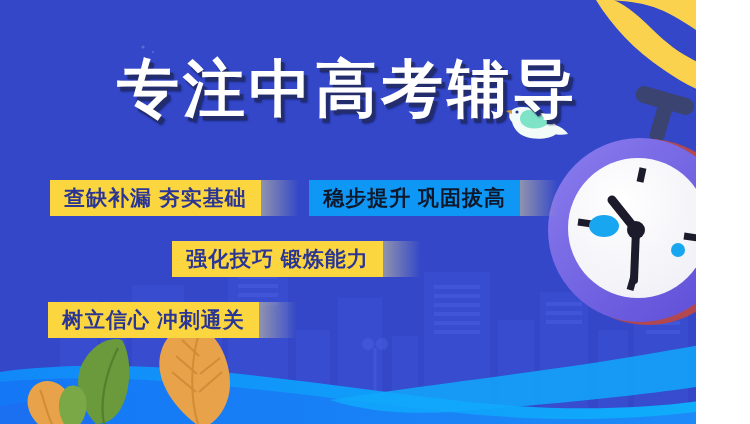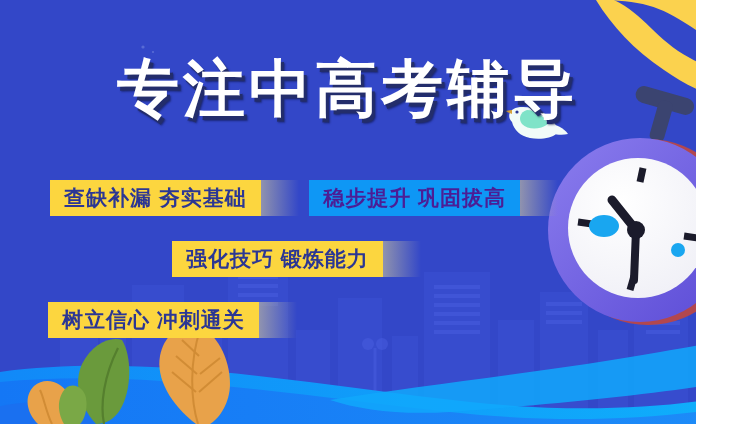--- a/index.html
+++ b/index.html
@@ -67,21 +67,21 @@
     height:36px;
     background:linear-gradient(to right, rgba(160,160,170,.85), rgba(160,160,170,0));
     pointer-events:none;
   }
   .badge.yellow {
     background:#fcd63f;
     color:#2b3694;
   }
   .badge.blue {
     background:#0e97f5;
-    color:#4c1d95;
+    color:#0f172a;
   }
   #row-1 .gap { width:36px; }
   #row-3 .gap { width:30px; }
 </style>
 </head>
 <body>
 
 <div id="banner">
 
   <svg class="layer" viewBox="0 0 750 424" width="750" height="424" preserveAspectRatio="none">

